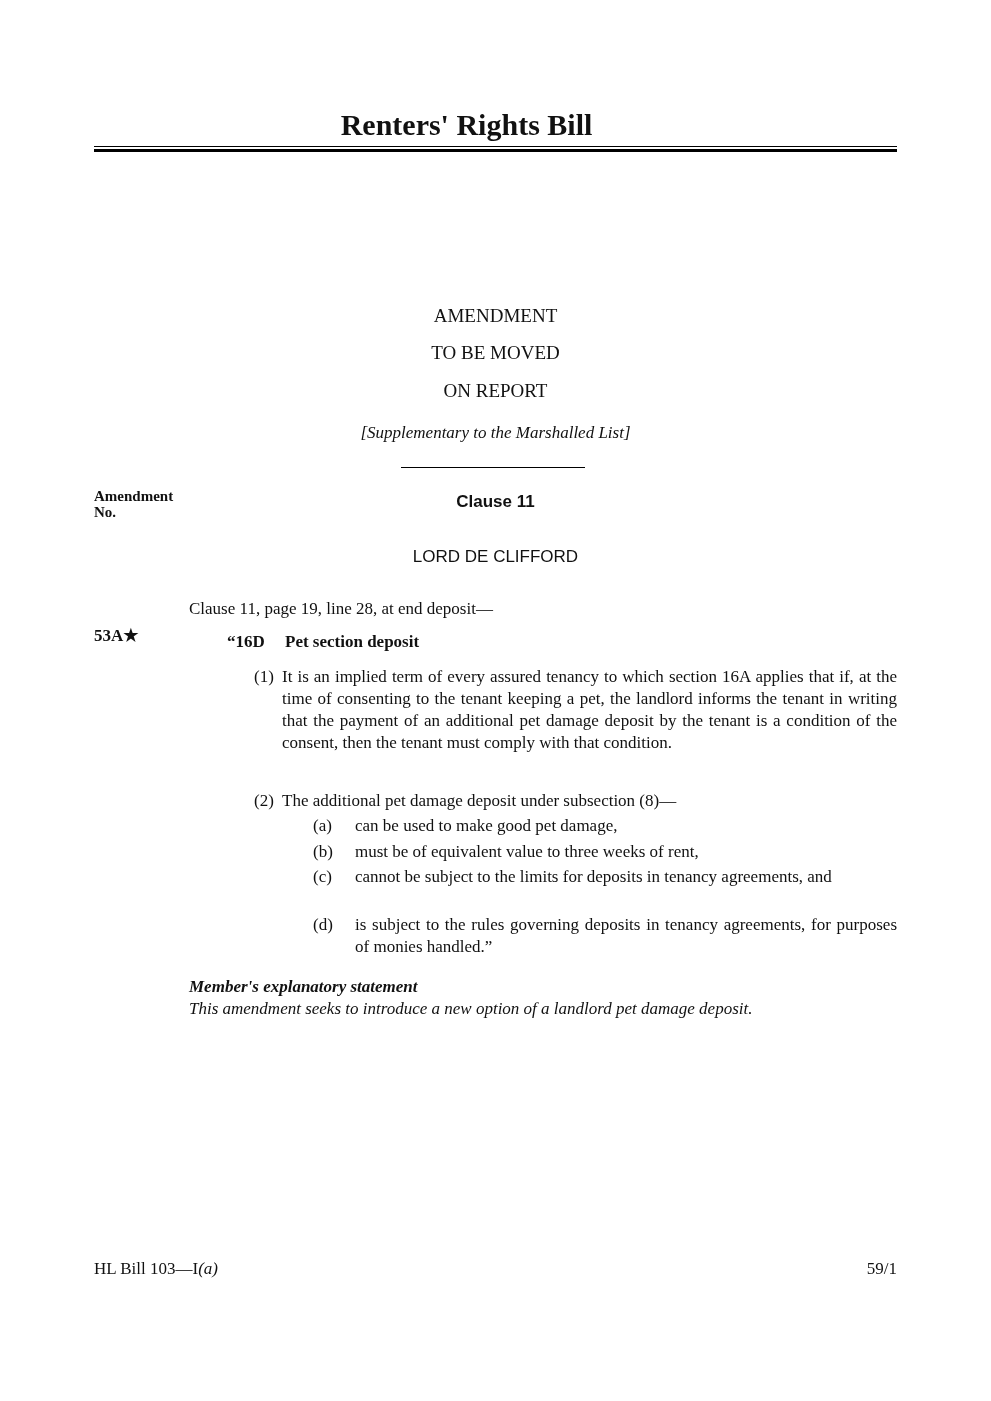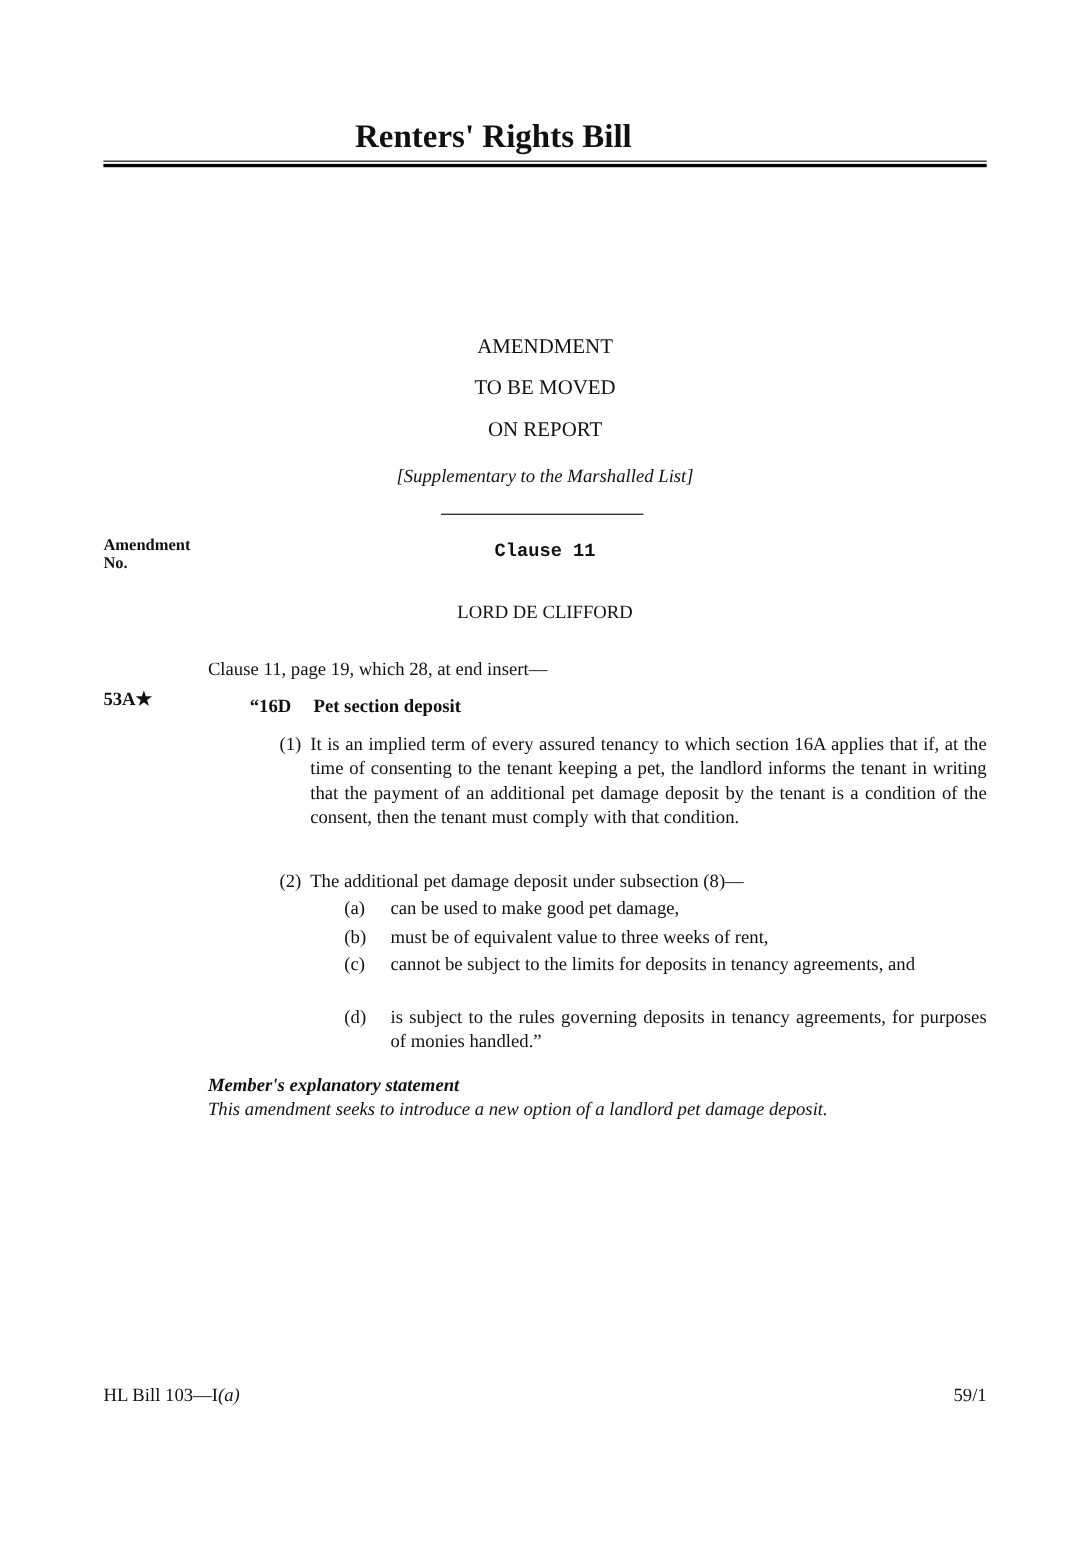--- a/index.html
+++ b/index.html
@@ -17,20 +17,21 @@
     }
     .abs { position: absolute; }
     .title {
       left: 0; width: 897px; top: 106px;
       text-align: center;
       font-family: "Liberation Serif", "DejaVu Serif", serif;
       font-weight: bold;
       font-size: 30px;
       letter-spacing: 0px;
       line-height: 38px;
+      padding-left: 18px;
     }
     .rule-thin {
       left: 94px; width: 803px; top: 146px; height: 1px; background: #000;
     }
     .rule-thick {
       left: 94px; width: 803px; top: 149px; height: 3px; background: #000;
     }
     .center-line {
       left: 0; width: 991px; text-align: center;
       font-family: "Liberation Serif", "DejaVu Serif", serif;
@@ -47,29 +48,29 @@
     .amend-no {
       left: 94px; top: 488px;
       font-family: "Liberation Serif", "DejaVu Serif", serif;
       font-weight: bold;
       font-size: 15px;
       line-height: 16px;
     }
     .clause-head {
       left: 0; width: 991px; top: 492px;
       text-align: center;
-      font-family: Liberation Mono, monospace;
+      font-family: Liberation Sans, sans-serif;
       font-weight: bold;
       font-size: 17px;
       line-height: 20px;
     }
     .member {
       left: 0; width: 991px; top: 547px;
       text-align: center;
-      font-family: Liberation Serif, serif;
+      font-family: Liberation Sans, sans-serif;
       font-size: 17px;
       line-height: 20px;
     }
     .amend-num {
       left: 94px; top: 598px;
       font-family: "Liberation Serif", "DejaVu Serif", serif;
       font-weight: bold;
       font-size: 17px;
       line-height: 20px;
       margin-top: 28px;
@@ -133,21 +134,21 @@
 
 <div class="abs amend-no">
   <div>Amendment</div>
   <div>No.</div>
 </div>
 
 <div class="abs clause-head">Clause 11</div>
 <div class="abs member">LORD DE CLIFFORD</div>
 
 <div class="abs amend-num">53A★</div>
-<div class="abs txt instr">Clause 11, page 19, which 28, at end insert—</div>
+<div class="abs txt instr">Clause 11, page 19, line 28, at end deposit—</div>
 
 <div class="abs txt section-head">
   <span class="num">“16D</span><span>Pet section deposit</span>
 </div>
 
 <div class="abs txt sub" style="top:666px;">
   <span class="label">(1)</span>
   <div class="body">It is an implied term of every assured tenancy to which section 16A applies that if, at the time of consenting to the tenant keeping a pet, the landlord informs the tenant in writing that the payment of an additional pet damage deposit by the tenant is a condition of the consent, then the tenant must comply with that condition.</div>
 </div>
 

